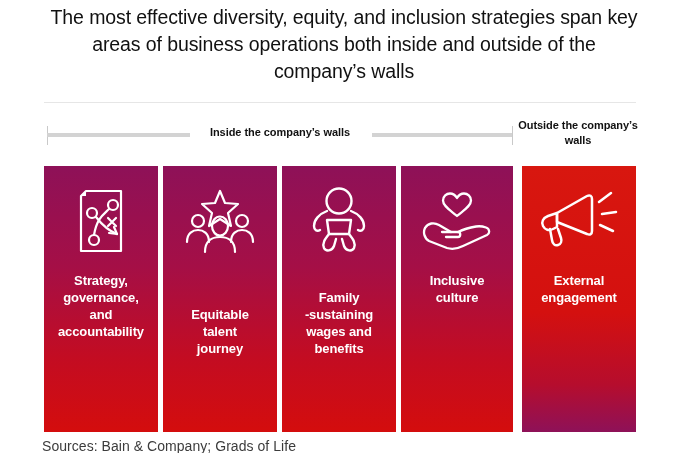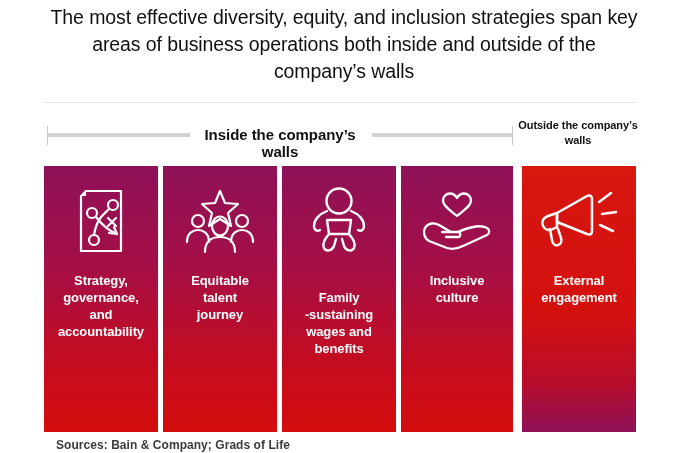--- a/index.html
+++ b/index.html
@@ -58,21 +58,21 @@
     height: 4px;
     background: #d3d3d3;
     top: 15px;
   }
   #inside-label {
     position: absolute;
     left: 190px;
     top: 8px;
     width: 180px;
     text-align: center;
-    font-size: 15px;
+    font-size: 11px;
     font-weight: bold;
     color: #111111;
     letter-spacing: -0.05px;
   }
   #outside-label {
     position: absolute;
     left: 518px;
     top: 0px;
     width: 120px;
     text-align: center;
@@ -117,26 +117,25 @@
     font-size: 13px;
     font-weight: bold;
     line-height: 17px;
     white-space: pre-line;
     letter-spacing: -0.1px;
   }
 
   
   #source {
     position: absolute;
-    left: 56px;
+    left: 42px;
     top: 438px;
-    font-size: 12px;
+    font-size: 14px;
     color: #3c3c3c;
     letter-spacing: 0.05px;
-    font-weight: bold;
   }
 </style>
 </head>
 <body>
 
 <div id="title">The most effective diversity, equity, and inclusion strategies span key areas of business operations both inside and outside of the company’s walls</div>
 
 <div id="divider"></div>
 
 <div id="bracket-row">
@@ -164,21 +163,21 @@
         <path d="M44 46 L36 45 M44 46 L41 39"></path>
         <path d="M35 30 L43 38 M43 30 L35 38"></path>
       </svg>
     </div>
     <div class="card-label">Strategy,
 governance,
 and
 accountability</div>
   </div>
 
-  <div class="card" style="left:163px; width:114px; background:linear-gradient(180deg,#8E1158 0%,#A50F46 38%,#C30C22 72%,#D40D0D 100%);">
+  <div class="card" style="left:163px; width:114px; background:linear-gradient(180deg,#8E1158 0%,#A50F46 38%,#C30C22 72%,#D40D0D 100%);gap:34px;">
     <div class="card-icon">
       <svg width="72" height="66" viewBox="0 0 72 66" fill="none" stroke="#ffffff" stroke-width="2.2" stroke-linecap="round" stroke-linejoin="round">
         <path d="M36 3 L41 15 L54 16 L44 25 L47 38 L36 31 L25 38 L28 25 L18 16 L31 15 Z"></path>
         <circle cx="14" cy="33" r="6"></circle>
         <path d="M3 54 C3 45 9 42 14 42 C19 42 25 45 25 54"></path>
         <circle cx="58" cy="33" r="6"></circle>
         <path d="M47 54 C47 45 53 42 58 42 C63 42 69 45 69 54"></path>
         <ellipse cx="36" cy="38" rx="8" ry="9.5"></ellipse>
         <path d="M21 64 C21 53 28 49 36 49 C44 49 51 53 51 64"></path>
       </svg>

